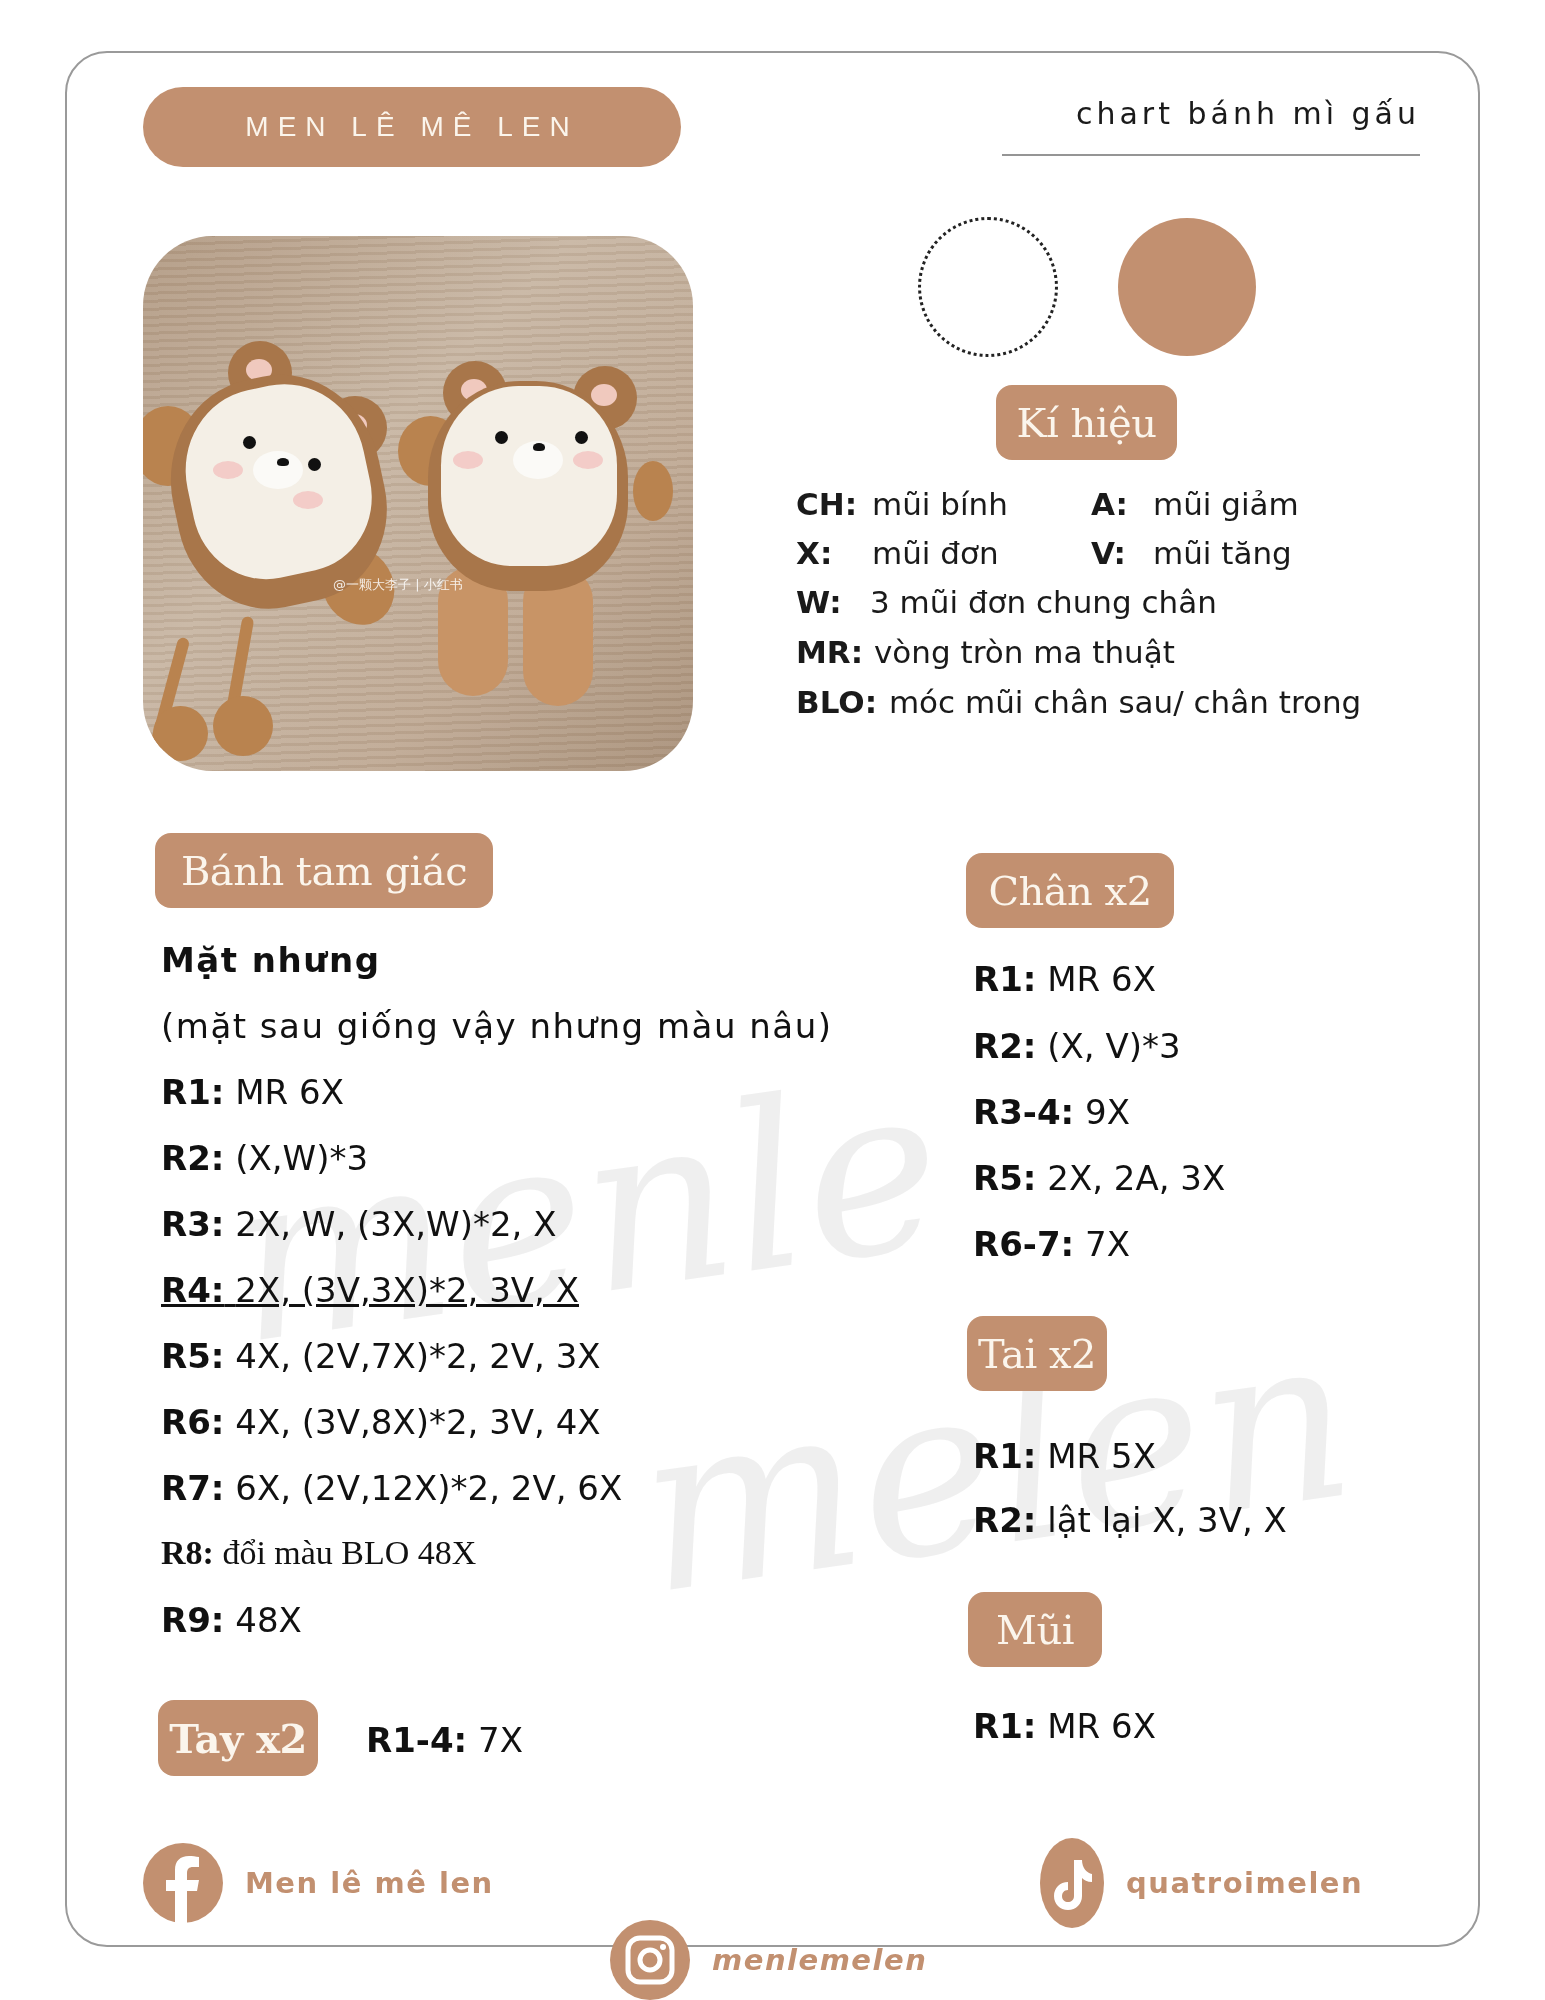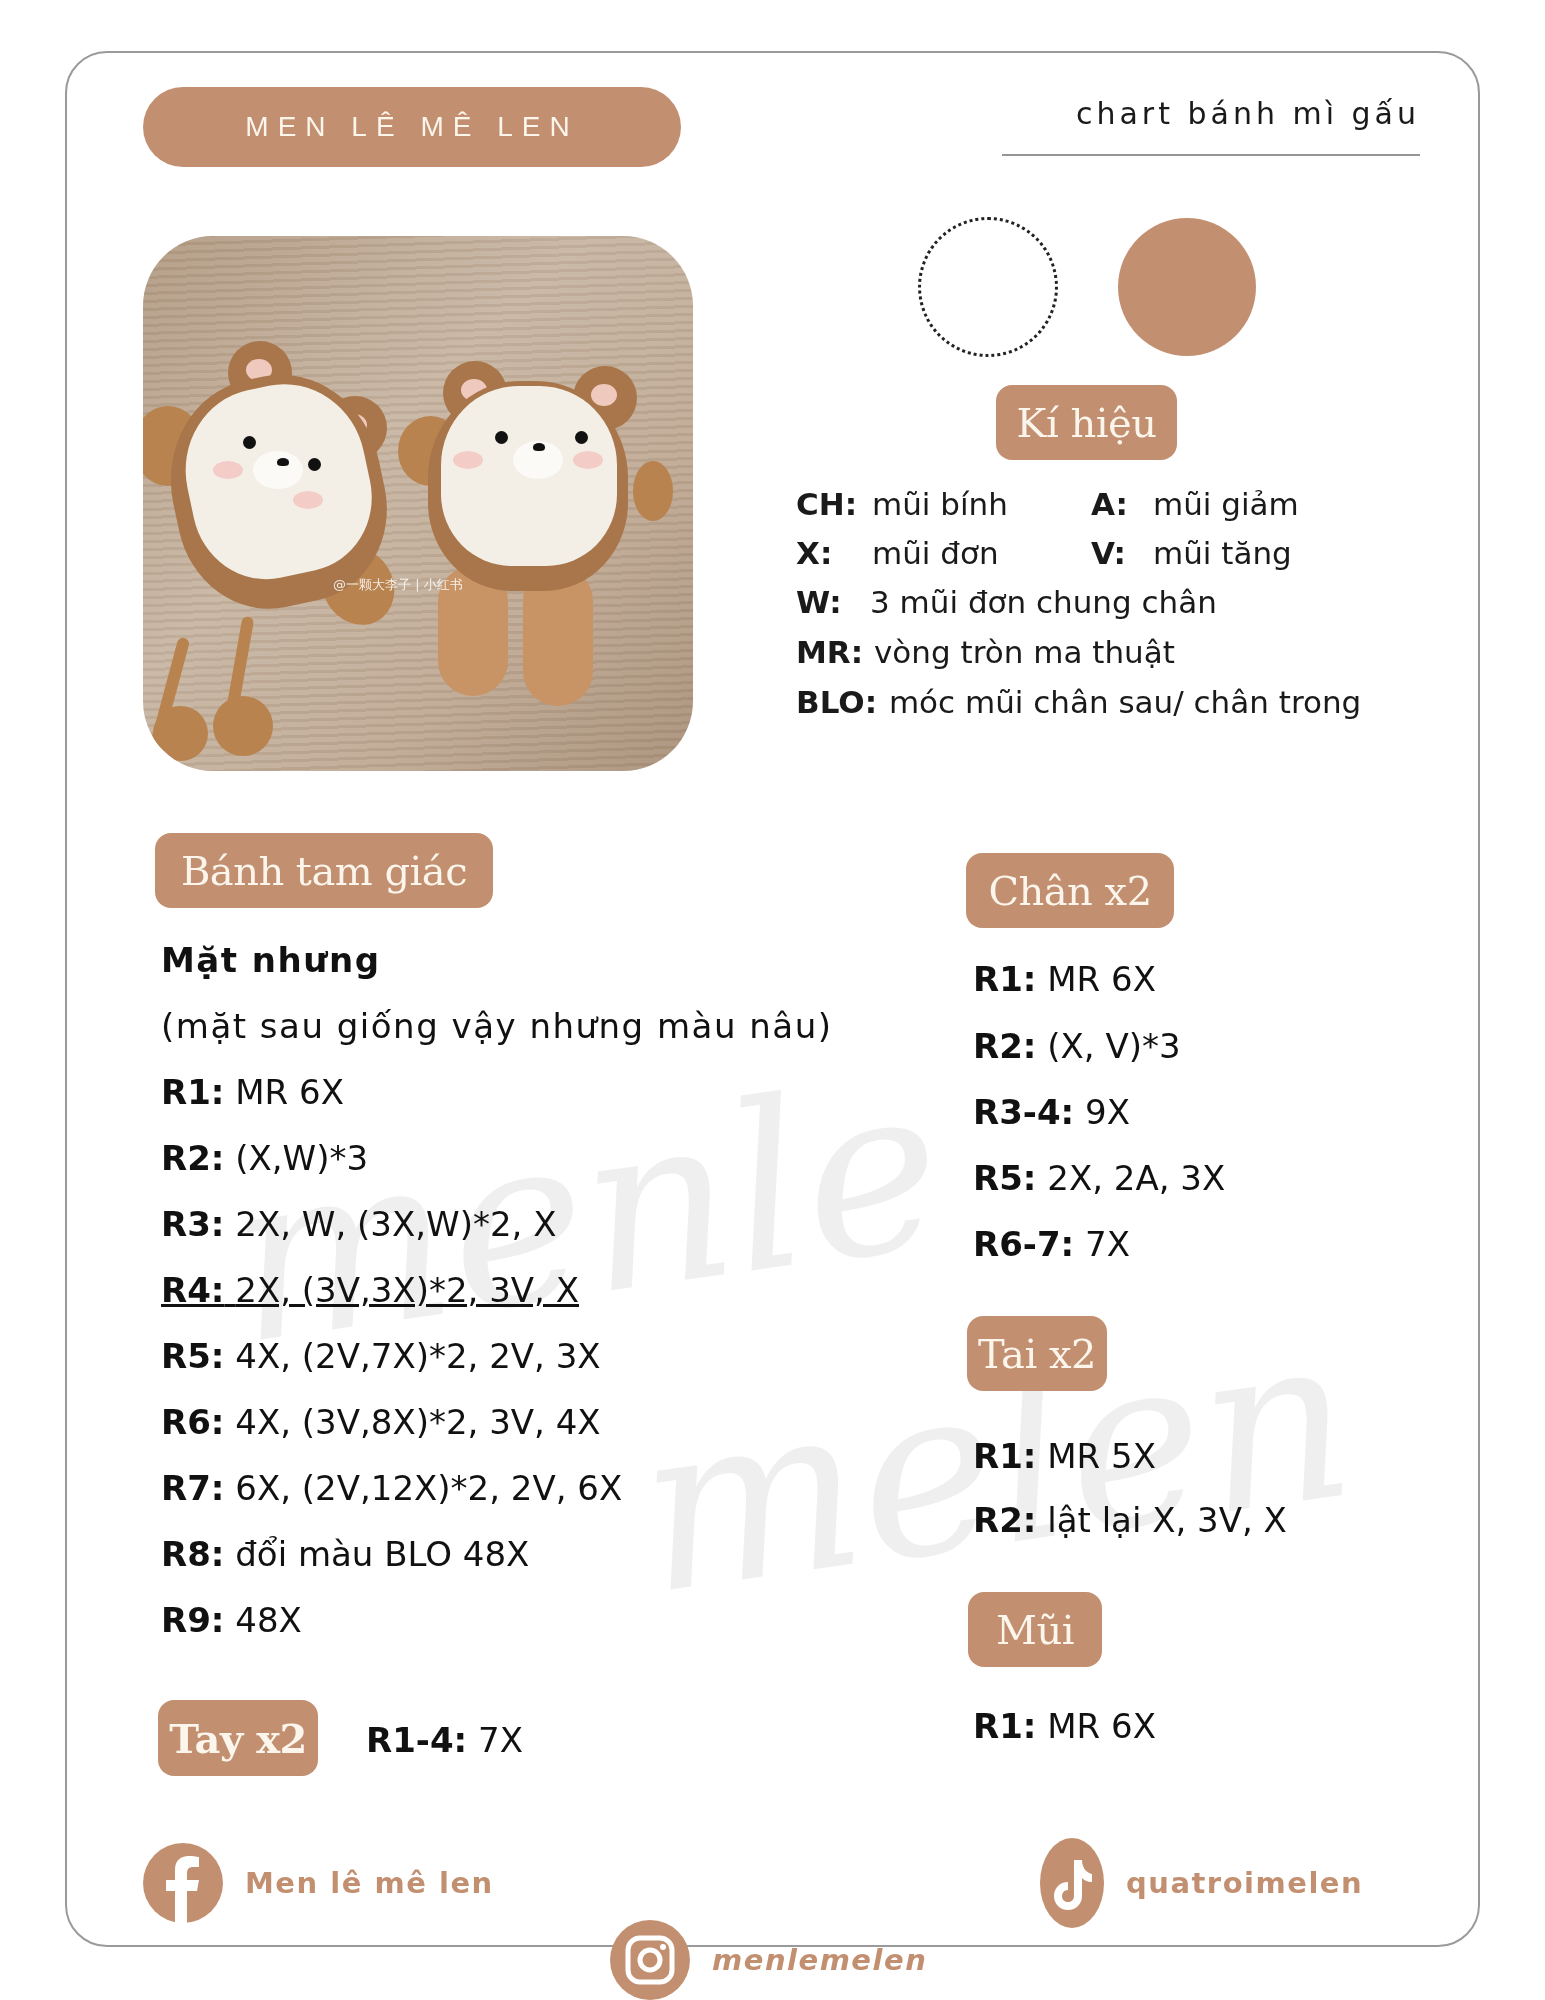--- a/index.html
+++ b/index.html
@@ -181,21 +181,21 @@
 <div class="line subhead" style="left:161px; top:940px;">Mặt nhưng</div>
 <div class="line note" style="left:161px; top:1006px;">(mặt sau giống vậy nhưng màu nâu)</div>
 
 <div class="line" style="left:161px; top:1072px;"><b>R1:</b> <span class="val">MR 6X</span></div>
 <div class="line" style="left:161px; top:1138px;"><b>R2:</b> <span class="val">(X,W)*3</span></div>
 <div class="line" style="left:161px; top:1204px;"><b>R3:</b> <span class="val">2X, W, (3X,W)*2, X</span></div>
 <div class="line" style="left:161px; top:1270px;text-decoration:underline;"><b>R4:</b> <span class="val">2X, (3V,3X)*2, 3V, X</span></div>
 <div class="line" style="left:161px; top:1336px;"><b>R5:</b> <span class="val">4X, (2V,7X)*2, 2V, 3X</span></div>
 <div class="line" style="left:161px; top:1402px;"><b>R6:</b> <span class="val">4X, (3V,8X)*2, 3V, 4X</span></div>
 <div class="line" style="left:161px; top:1468px;"><b>R7:</b> <span class="val">6X, (2V,12X)*2, 2V, 6X</span></div>
-<div class="line" style="left:161px; top:1534px;"><b>R8:</b> <span class="val">đổi màu BLO 48X</span></div>
+<div class="line" style="left:161px; top:1534px;font-family:Liberation Serif, serif;"><b>R8:</b> <span class="val">đổi màu BLO 48X</span></div>
 <div class="line" style="left:161px; top:1600px;"><b>R9:</b> <span class="val">48X</span></div>
 
 <div class="tag" style="left:158px; top:1700px; width:160px; height:76px;font-weight:bold;">
   <span>Tay x2</span>
 </div>
 <div class="line" style="left:366px; top:1720px;"><b>R1-4:</b> <span class="val">7X</span></div>
 
 <div class="tag" style="left:966px; top:853px; width:208px; height:75px;">
   <span>Chân x2</span>
 </div>

